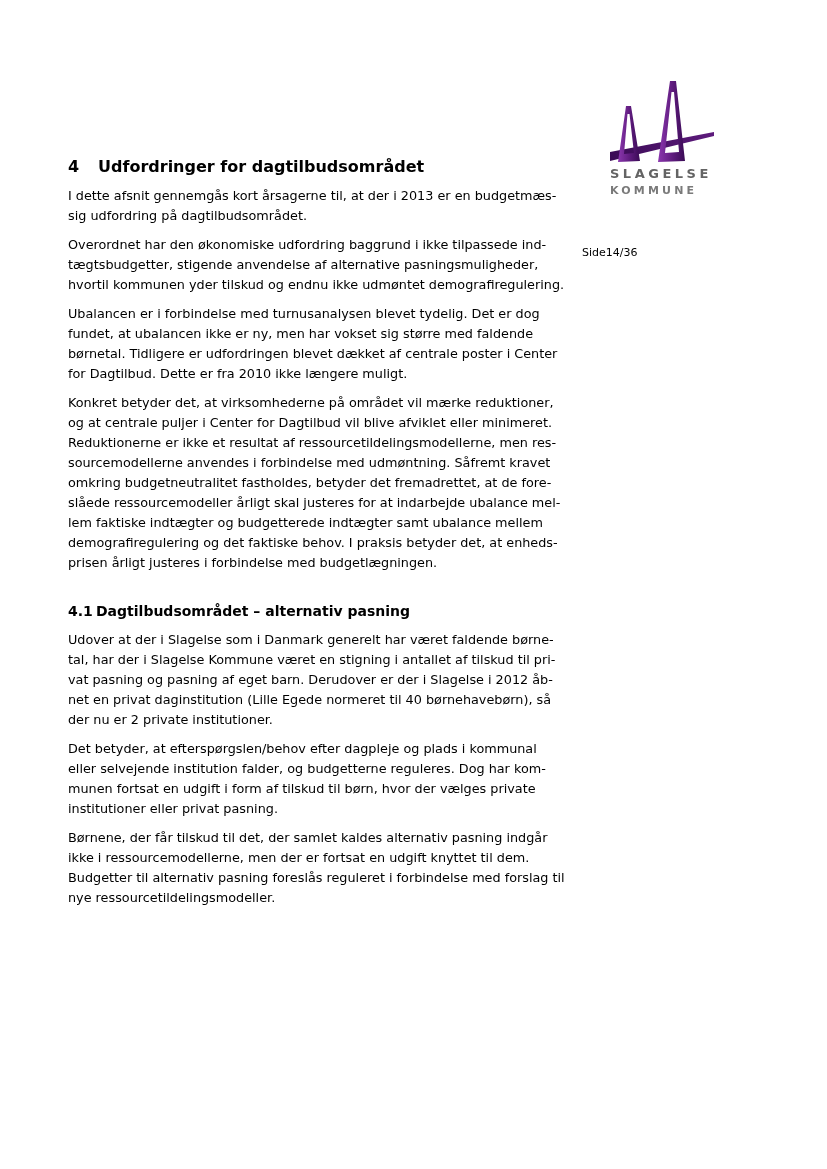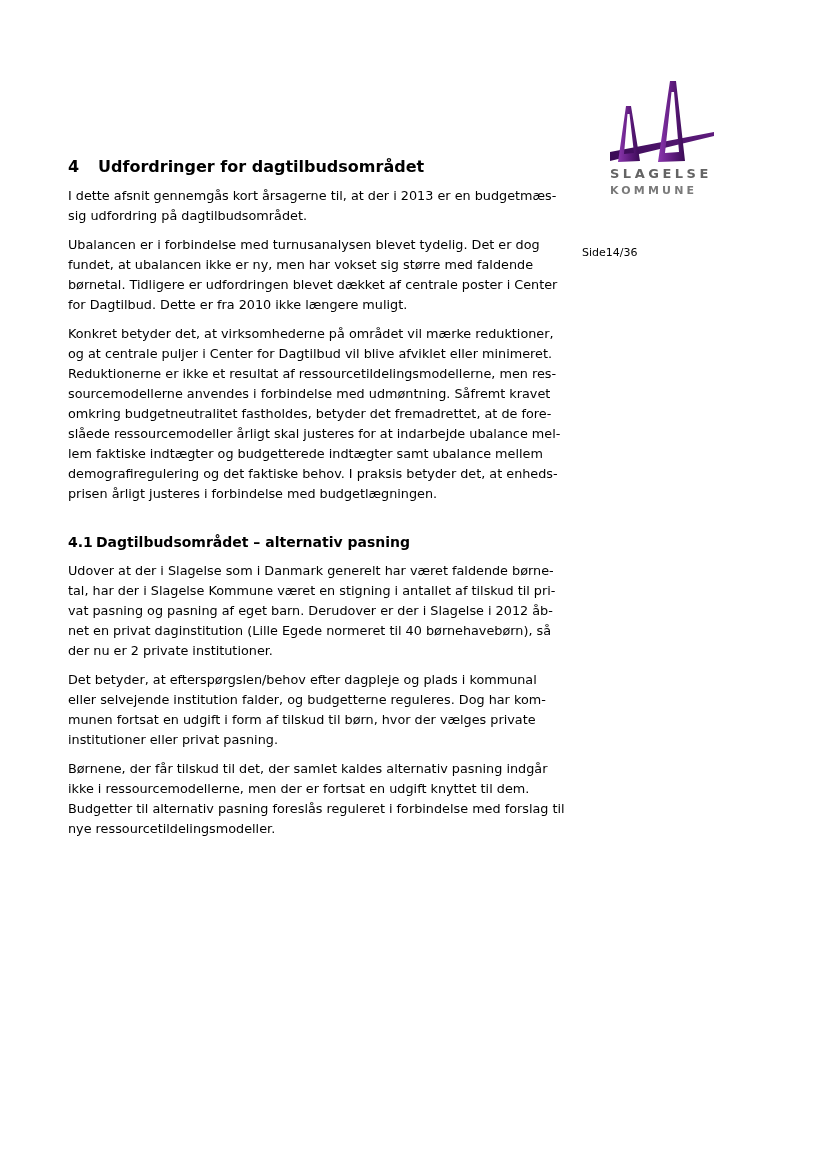--- a/index.html
+++ b/index.html
@@ -84,20 +84,23 @@
   </div>
 
   <div class="page-num">Side14/36</div>
 
   <div class="content">
 
     <h1><span class="h-num">4</span><span>Udfordringer for dagtilbudsområdet</span></h1>
 
     <p>I dette afsnit gennemgås kort årsagerne til, at der i 2013 er en budgetmæs-
 sig udfordring på dagtilbudsområdet.</p>
+    <p>Overordnet har den økonomiske udfordring baggrund i ikke tilpassede ind-
+tægtsbudgetter, stigende anvendelse af alternative pasningsmuligheder,
+hvortil kommunen yder tilskud og endnu ikke udmøntet demografiregulering.</p>
     <p>Ubalancen er i forbindelse med turnusanalysen blevet tydelig. Det er dog
 fundet, at ubalancen ikke er ny, men har vokset sig større med faldende
 børnetal. Tidligere er udfordringen blevet dækket af centrale poster i Center
 for Dagtilbud. Dette er fra 2010 ikke længere muligt.</p>
     <p>Konkret betyder det, at virksomhederne på området vil mærke reduktioner,
 og at centrale puljer i Center for Dagtilbud vil blive afviklet eller minimeret.
 Reduktionerne er ikke et resultat af ressourcetildelingsmodellerne, men res-
 sourcemodellerne anvendes i forbindelse med udmøntning. Såfremt kravet
 omkring budgetneutralitet fastholdes, betyder det fremadrettet, at de fore-
 slåede ressourcemodeller årligt skal justeres for at indarbejde ubalance mel-

